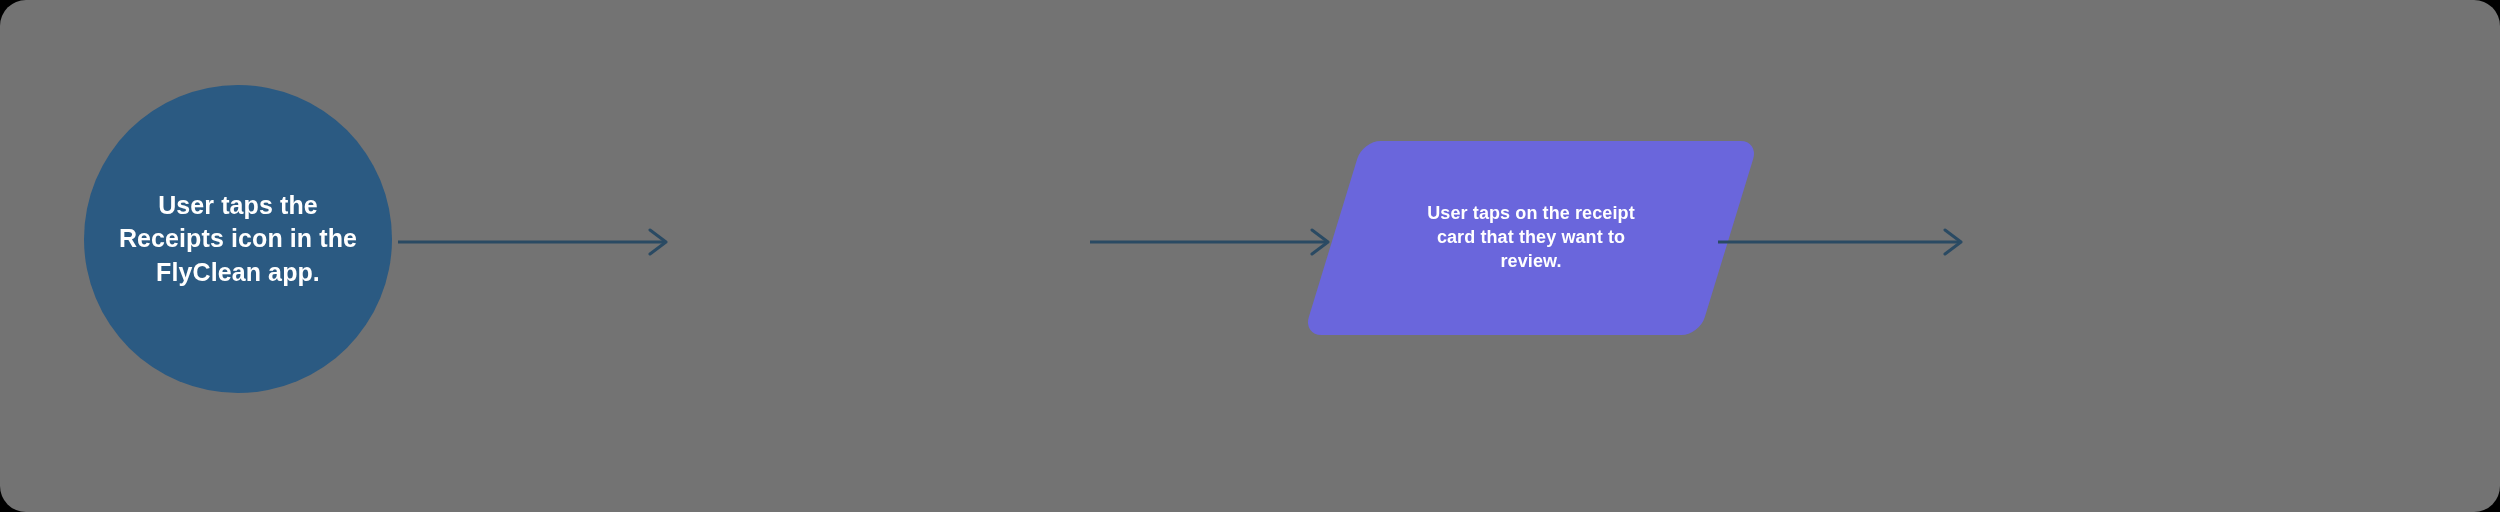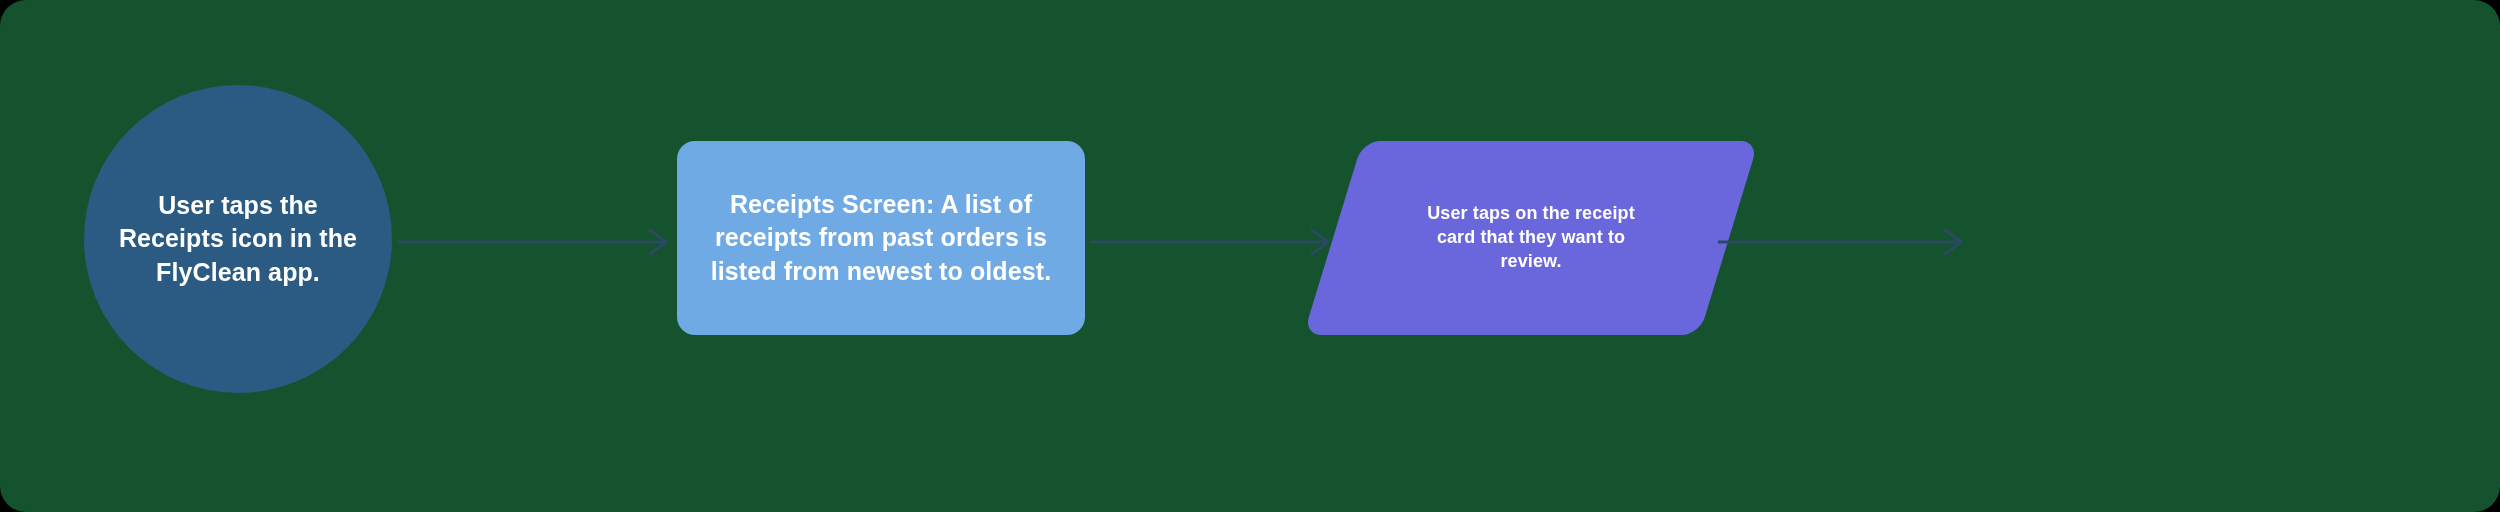--- a/index.html
+++ b/index.html
@@ -11,21 +11,21 @@
     width: 2500px;
     height: 512px;
     overflow: hidden;
     font-family: "Liberation Sans", sans-serif;
   }
 
   #flow-canvas {
     position: relative;
     width: 2500px;
     height: 512px;
-    background: #14532d;
+    background: #737373;
     border-radius: 26px;
     overflow: hidden;
     box-sizing: border-box;
   }
 
   .node {
     position: absolute;
     display: flex;
     align-items: center;
     justify-content: center;
@@ -133,25 +133,20 @@
 FlyClean app.</div>
   </div>
 
   <div class="connector" id="connector-1">
     <svg width="280" height="54" viewBox="0 0 280 54" fill="none" xmlns="http://www.w3.org/2000/svg">
       <line x1="0" y1="27" x2="266" y2="27" stroke="#2A4A63" stroke-width="3"></line>
       <polyline points="252,15 268,27 252,39" fill="none" stroke="#2A4A63" stroke-width="3" stroke-linecap="round" stroke-linejoin="round"></polyline>
     </svg>
   </div>
 
-  <div class="node" id="node-receipts-screen">
-    <div class="node-label">Receipts Screen: A list of
-receipts from past orders is
-listed from newest to oldest.</div>
-  </div>
 
   <div class="connector" id="connector-2">
     <svg width="250" height="54" viewBox="0 0 250 54" fill="none" xmlns="http://www.w3.org/2000/svg">
       <line x1="0" y1="27" x2="236" y2="27" stroke="#2A4A63" stroke-width="3"></line>
       <polyline points="222,15 238,27 222,39" fill="none" stroke="#2A4A63" stroke-width="3" stroke-linecap="round" stroke-linejoin="round"></polyline>
     </svg>
   </div>
 
   <div class="node" id="node-tap-receipt">
     <div class="para-shape"></div>

